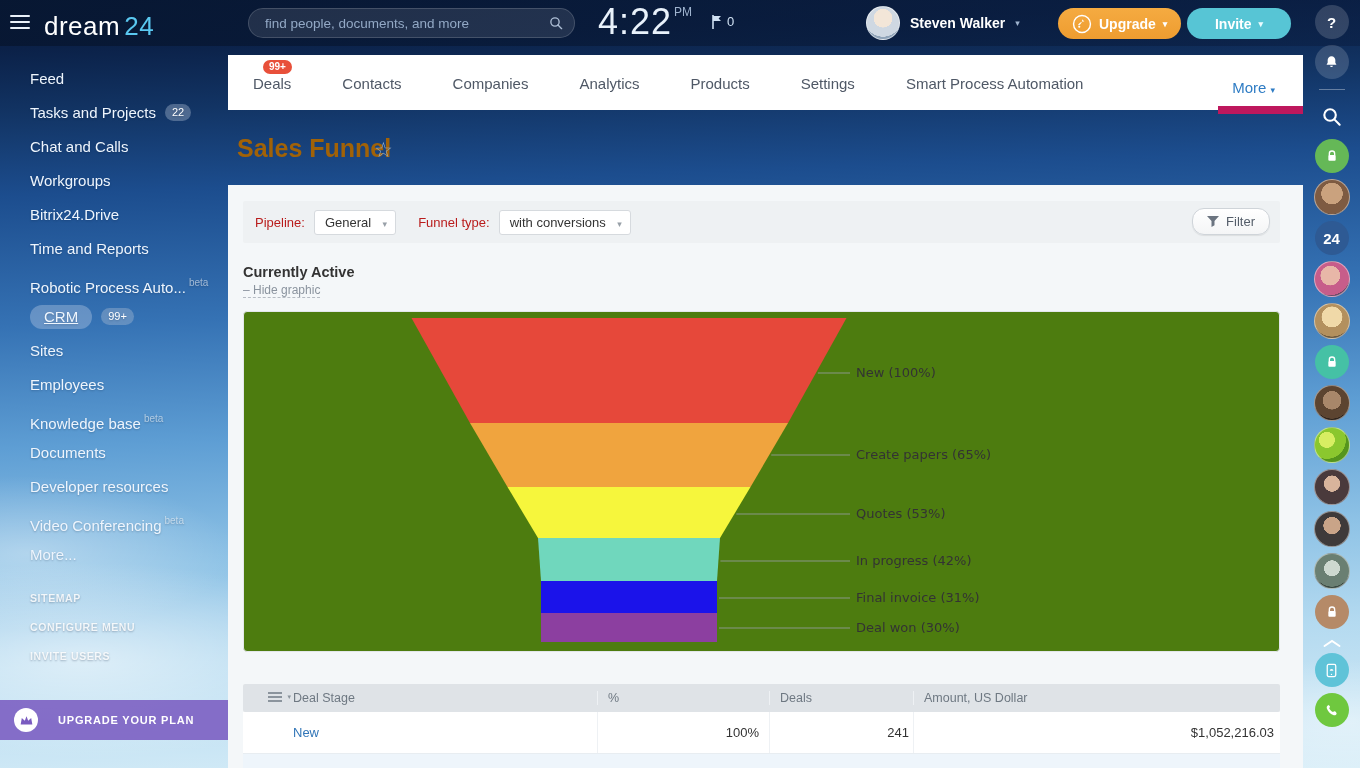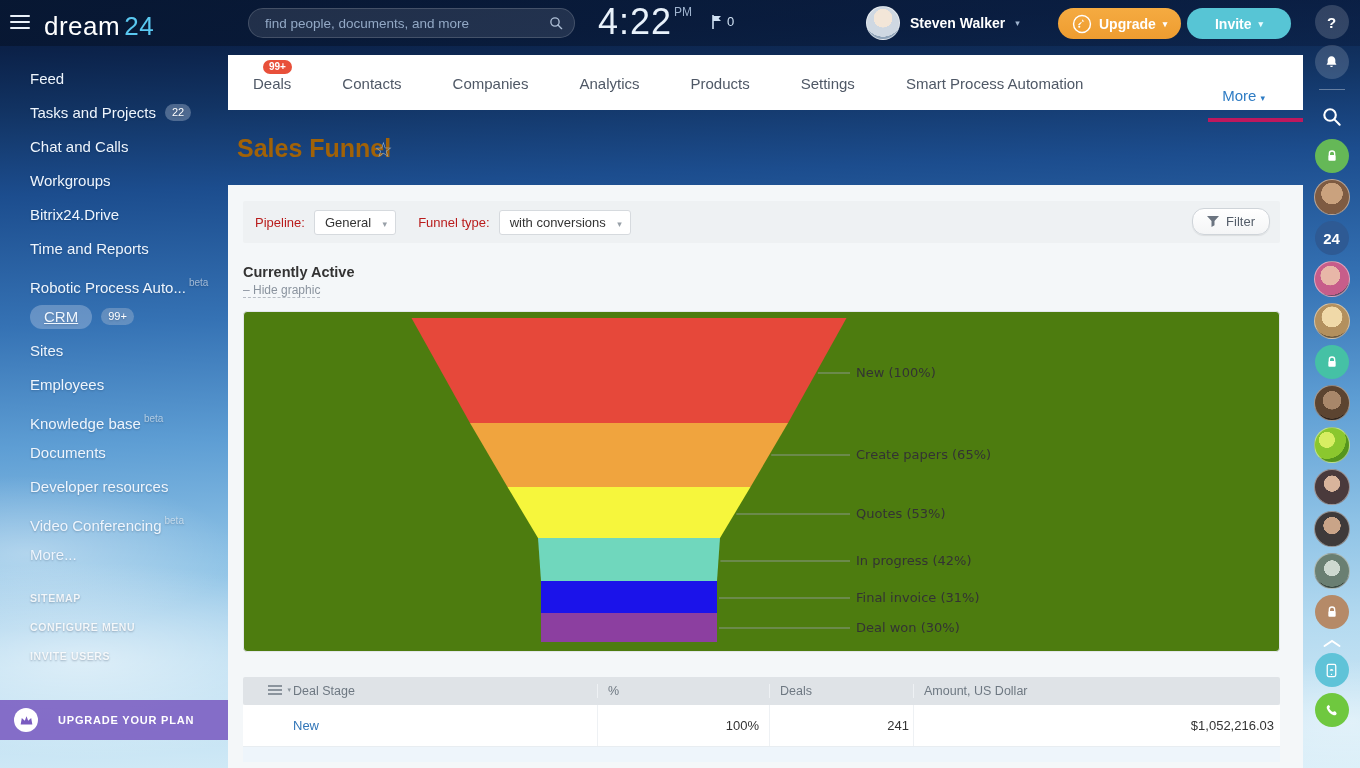--- a/index.html
+++ b/index.html
@@ -49,21 +49,21 @@
   .side-footer-link{ height:29px; line-height:29px; padding-left:30px; color:rgba(255,255,255,.85); font-size:10.5px; font-weight:bold; letter-spacing:.6px; cursor:pointer; text-shadow:0 1px 2px rgba(10,30,60,.3); }
   .upgrade-plan{ position:absolute; left:0; bottom:28px; width:228px; height:40px; background:rgba(122,92,193,.88);
     display:flex; align-items:center; gap:20px; padding-left:14px; cursor:pointer; }
   .crown-circle{ width:24px; height:24px; border-radius:50%; background:#fff; display:flex; align-items:center; justify-content:center; }
   .upgrade-plan span{ color:#fff; font-size:11px; font-weight:bold; letter-spacing:.8px; }
 
   
   .topnav{ position:absolute; left:228px; top:55px; width:1075px; height:55px; background:#fff; display:flex; padding-left:25px; }
   .nav-tab{ position:relative; height:55px; line-height:57px; margin-right:51px; color:#4f5866; font-size:15px; cursor:pointer; white-space:nowrap; }
   .nav-badge{ position:absolute; top:5px; left:10px; background:#e8503a; color:#fff; font-size:10px; font-weight:bold; line-height:14px; padding:0 6px; border-radius:8px; }
-  .nav-tab.more{ margin:12px 0 0 auto; color:#2e7cc4; padding:0 38px 0 14px; border-bottom:4px solid #be185d; }
+  .nav-tab.more{ margin:4px 0 0 auto; color:#2e7cc4; padding:0 28px 0 14px; border-bottom:8px solid #be185d; }
   .nav-tab.more .arrow{ font-size:9px; margin-left:4px; }
 
   
   .titleband{ position:absolute; left:228px; top:110px; width:1132px; height:75px; }
   .page-title{ position:absolute; left:9px; top:24px; color:#a16207; font-size:25px; font-weight:700; }
   .title-star{ position:absolute; left:146px; top:28px; color:#93abc4; font-size:21px; cursor:pointer; }
 
   
   .content{ position:absolute; left:228px; top:185px; width:1075px; height:583px; background:#f4f7f9; padding:0 23px 0 15px; }
   .filterbar{ margin-top:16px; height:42px; background:#eef1f3; border-radius:2px; display:flex; align-items:center; padding:0 10px 0 12px; position:relative; }
@@ -72,21 +72,21 @@
     padding:4px 24px 4px 10px; position:relative; margin-right:22px; cursor:pointer; }
   .dropdown .chev{ position:absolute; right:8px; top:8px; color:#98a0a8; }
   .btn-filter{ position:absolute; right:10px; top:7px; background:linear-gradient(180deg,#fff,#f4f5f6); border:1px solid #cfd4d9; border-radius:12px;
     box-shadow:0 1px 1px rgba(0,0,0,.08); padding:5px 14px; font-size:13px; color:#545d69; display:flex; align-items:center; gap:7px; cursor:pointer; }
   .section-heading{ margin-top:21px; color:#333; font-size:14.5px; font-weight:bold; }
   .hide-graphic{ margin-top:2px; display:inline-block; color:#8a939e; font-size:12px; border-bottom:1px dashed #b6bcc4; cursor:pointer; }
   .chartbox{ margin-top:13px; width:1037px; height:341px; background:#4d7c0f; border:1px solid #e3e7ea; border-radius:4px; }
   .chartbox svg{ display:block; }
 
   
-  .gridtable{ margin-top:25px; width:1037px; }
+  .gridtable{ margin-top:32px; width:1037px; }
   .g-row{ display:grid; grid-template-columns:40px 315px 172px 144px 1fr; align-items:center; }
   .g-head{ height:28px; background:#dfe3e7; border-radius:2px; color:#6e7882; font-size:12.5px; }
   .g-head .cell{ padding:0 10px; }
   .g-body{ height:42px; background:#fff; border-bottom:1px solid #e8edf1; font-size:13px; color:#333; }
   .g-body .cell{ padding:0 10px; height:100%; display:flex; align-items:center; }
   .cell.r{ justify-content:flex-end; text-align:right; }
   .cell.link{ color:#3276b8; cursor:pointer; }
   .vline{ border-right:1px solid #eef1f4; }
   .tbl-burger{ width:14px; margin-left:15px; cursor:pointer; position:relative; }
   .tbl-burger div{ height:2px; background:#8b949d; margin-bottom:2px; }

